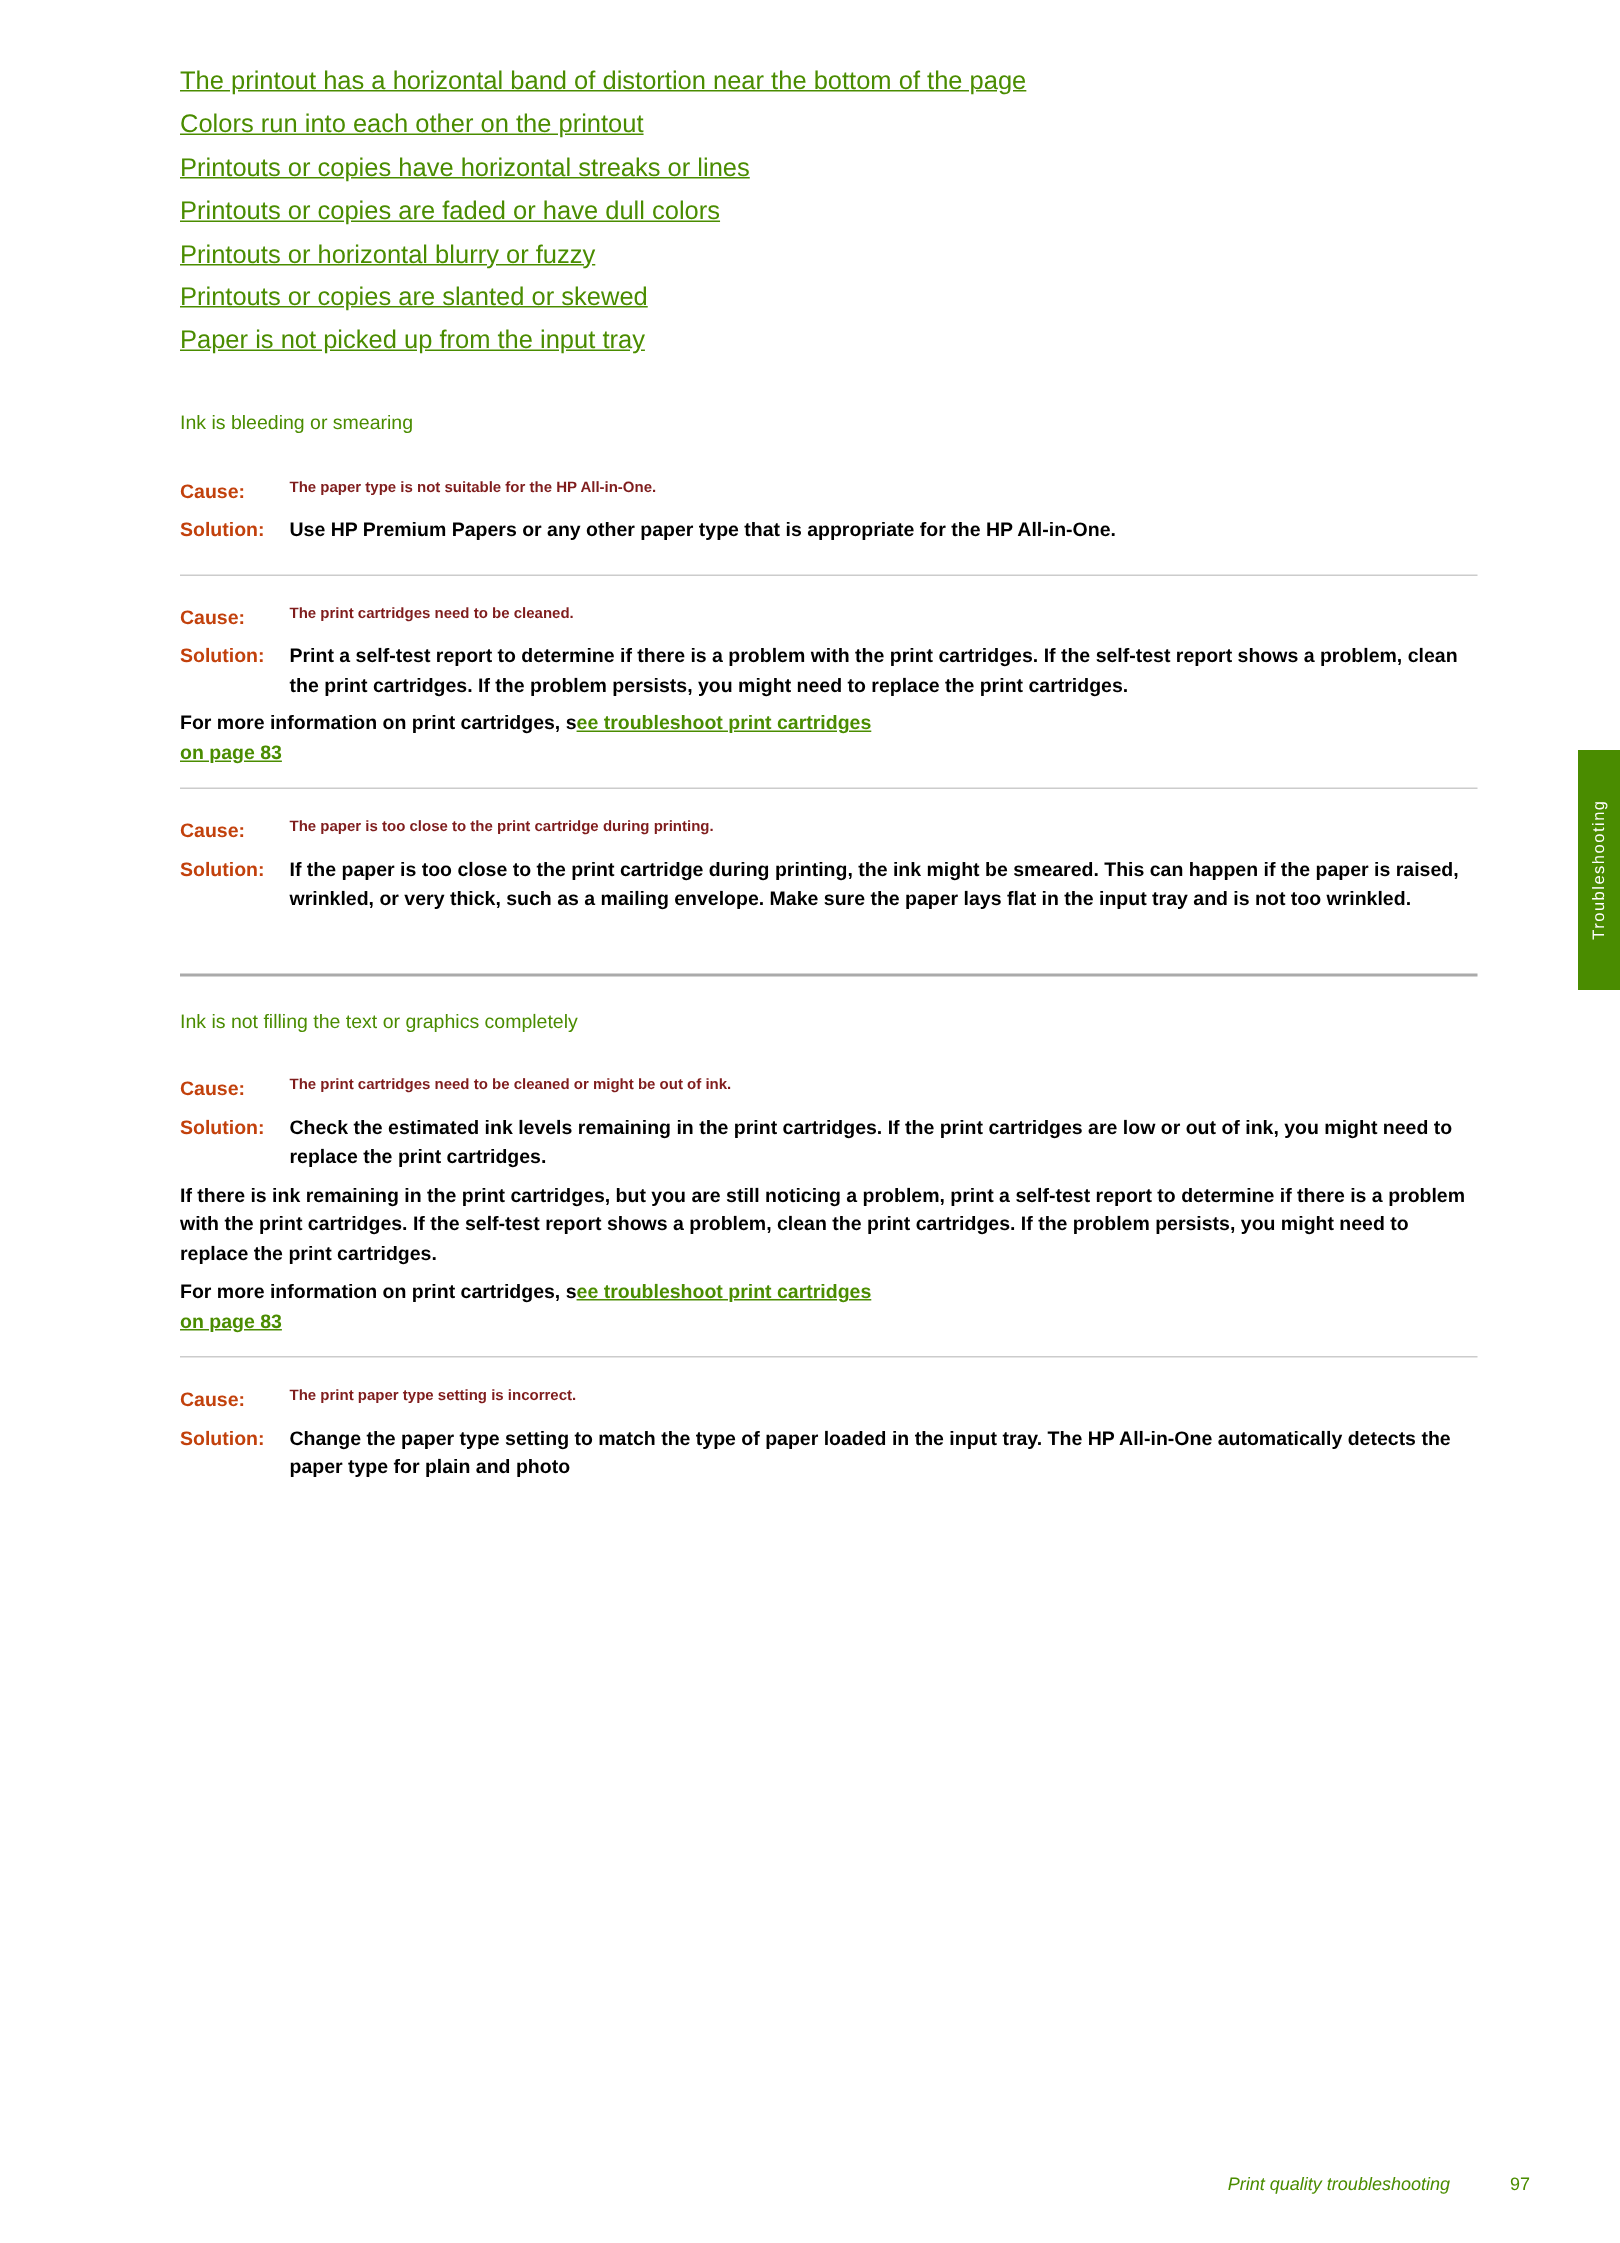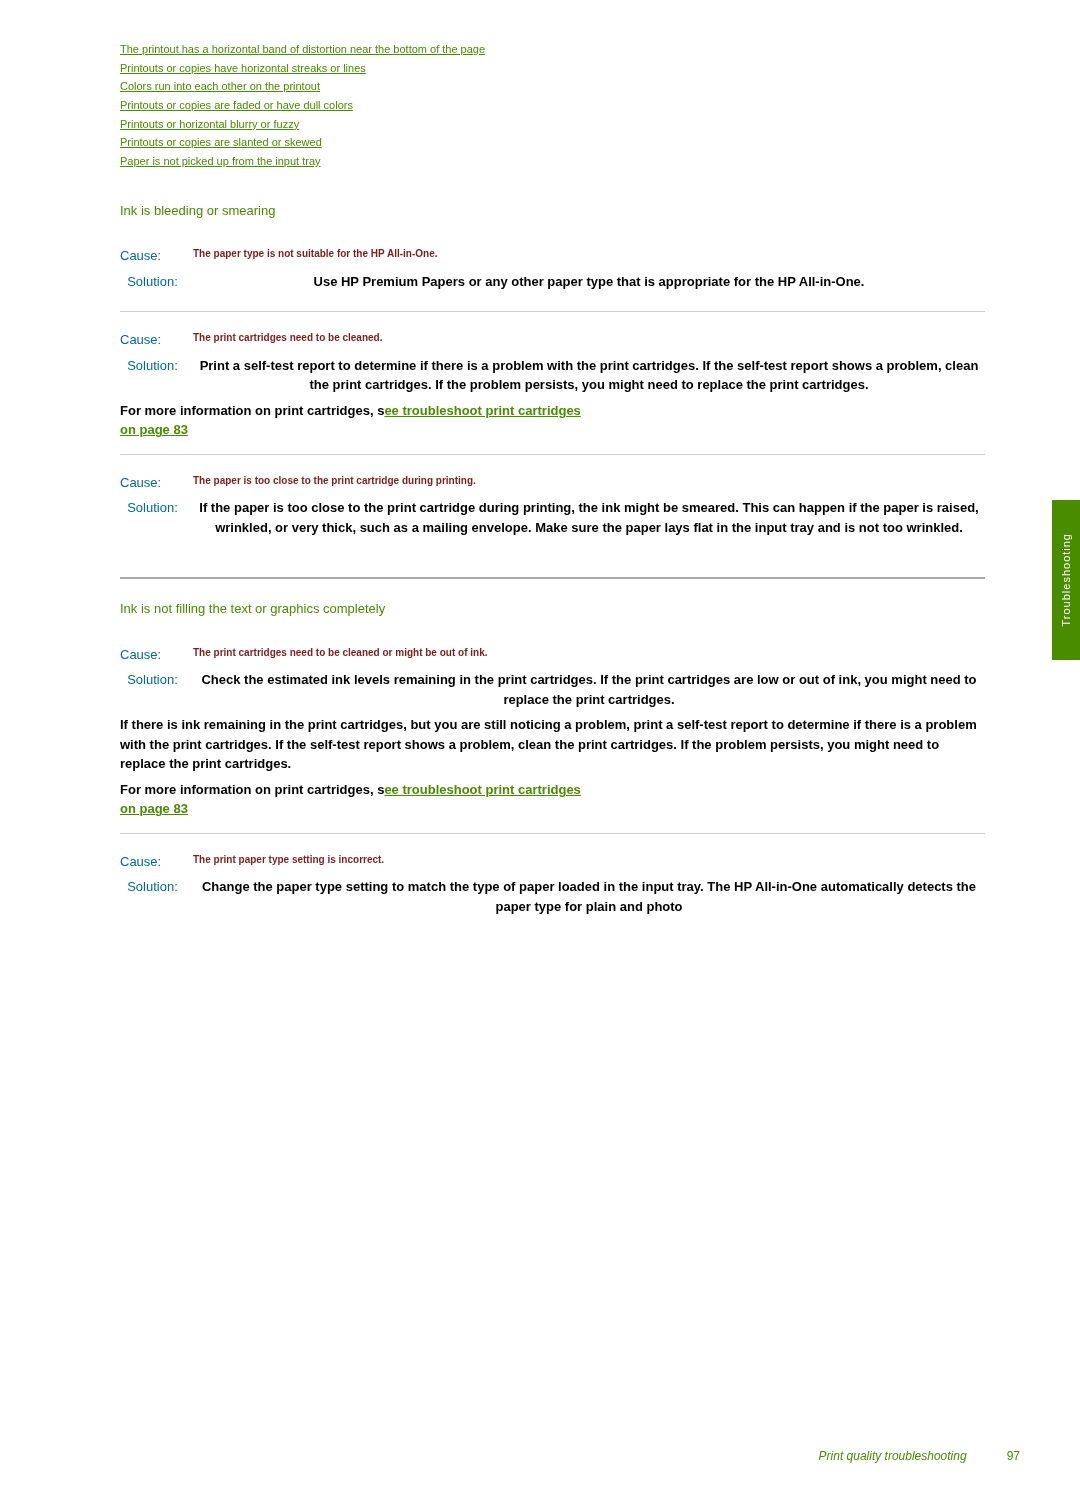--- a/index.html
+++ b/index.html
@@ -25,21 +25,21 @@
     }
 
     .toc-links {
       margin-bottom: 30px;
     }
 
     .toc-link {
       display: block;
       color: #4a8c00;
       text-decoration: underline;
-      font-size: 11px;
+      font-size: 17px;
       line-height: 1.7;
       cursor: pointer;
     }
 
     .section-heading {
       color: #4a8c00;
       font-size: 13px;
       font-weight: normal;
       margin-bottom: 12px;
       margin-top: 10px;
@@ -56,36 +56,35 @@
     }
 
     .cause-line {
       display: flex;
       gap: 8px;
       margin-bottom: 6px;
     }
 
     .label {
       font-size: 13px;
-      color: #0369a1;
+      color: #c2410c;
       min-width: 65px;
-      font-weight: normal;
+      font-weight: bold;
     }
 
     .cause-text {
       font-size: 10px;
       font-weight: bold;
       color: #7f1d1d;
     }
 
     .solution-line {
       display: flex;
       gap: 8px;
       margin-bottom: 6px;
-      text-align: center;
     }
 
     .solution-text {
       font-size: 13px;
       font-weight: bold;
       color: #000000;
       flex: 1;
     }
 
     .section-divider {
@@ -145,22 +144,22 @@
     }
   </style>
 </head>
 <body>
 
 <div class="page">
   <div class="content-area">
 
     <div class="toc-links">
       <a class="toc-link">The printout has a horizontal band of distortion near the bottom of the page</a>
+      <a class="toc-link">Colors run into each other on the printout</a>
       <a class="toc-link">Printouts or copies have horizontal streaks or lines</a>
-      <a class="toc-link">Colors run into each other on the printout</a>
       <a class="toc-link">Printouts or copies are faded or have dull colors</a>
       <a class="toc-link">Printouts or horizontal blurry or fuzzy</a>
       <a class="toc-link">Printouts or copies are slanted or skewed</a>
       <a class="toc-link">Paper is not picked up from the input tray</a>
     </div>
 
     <div>
       <div class="section-heading">Ink is bleeding or smearing</div>
 
       <div class="cause-block">

